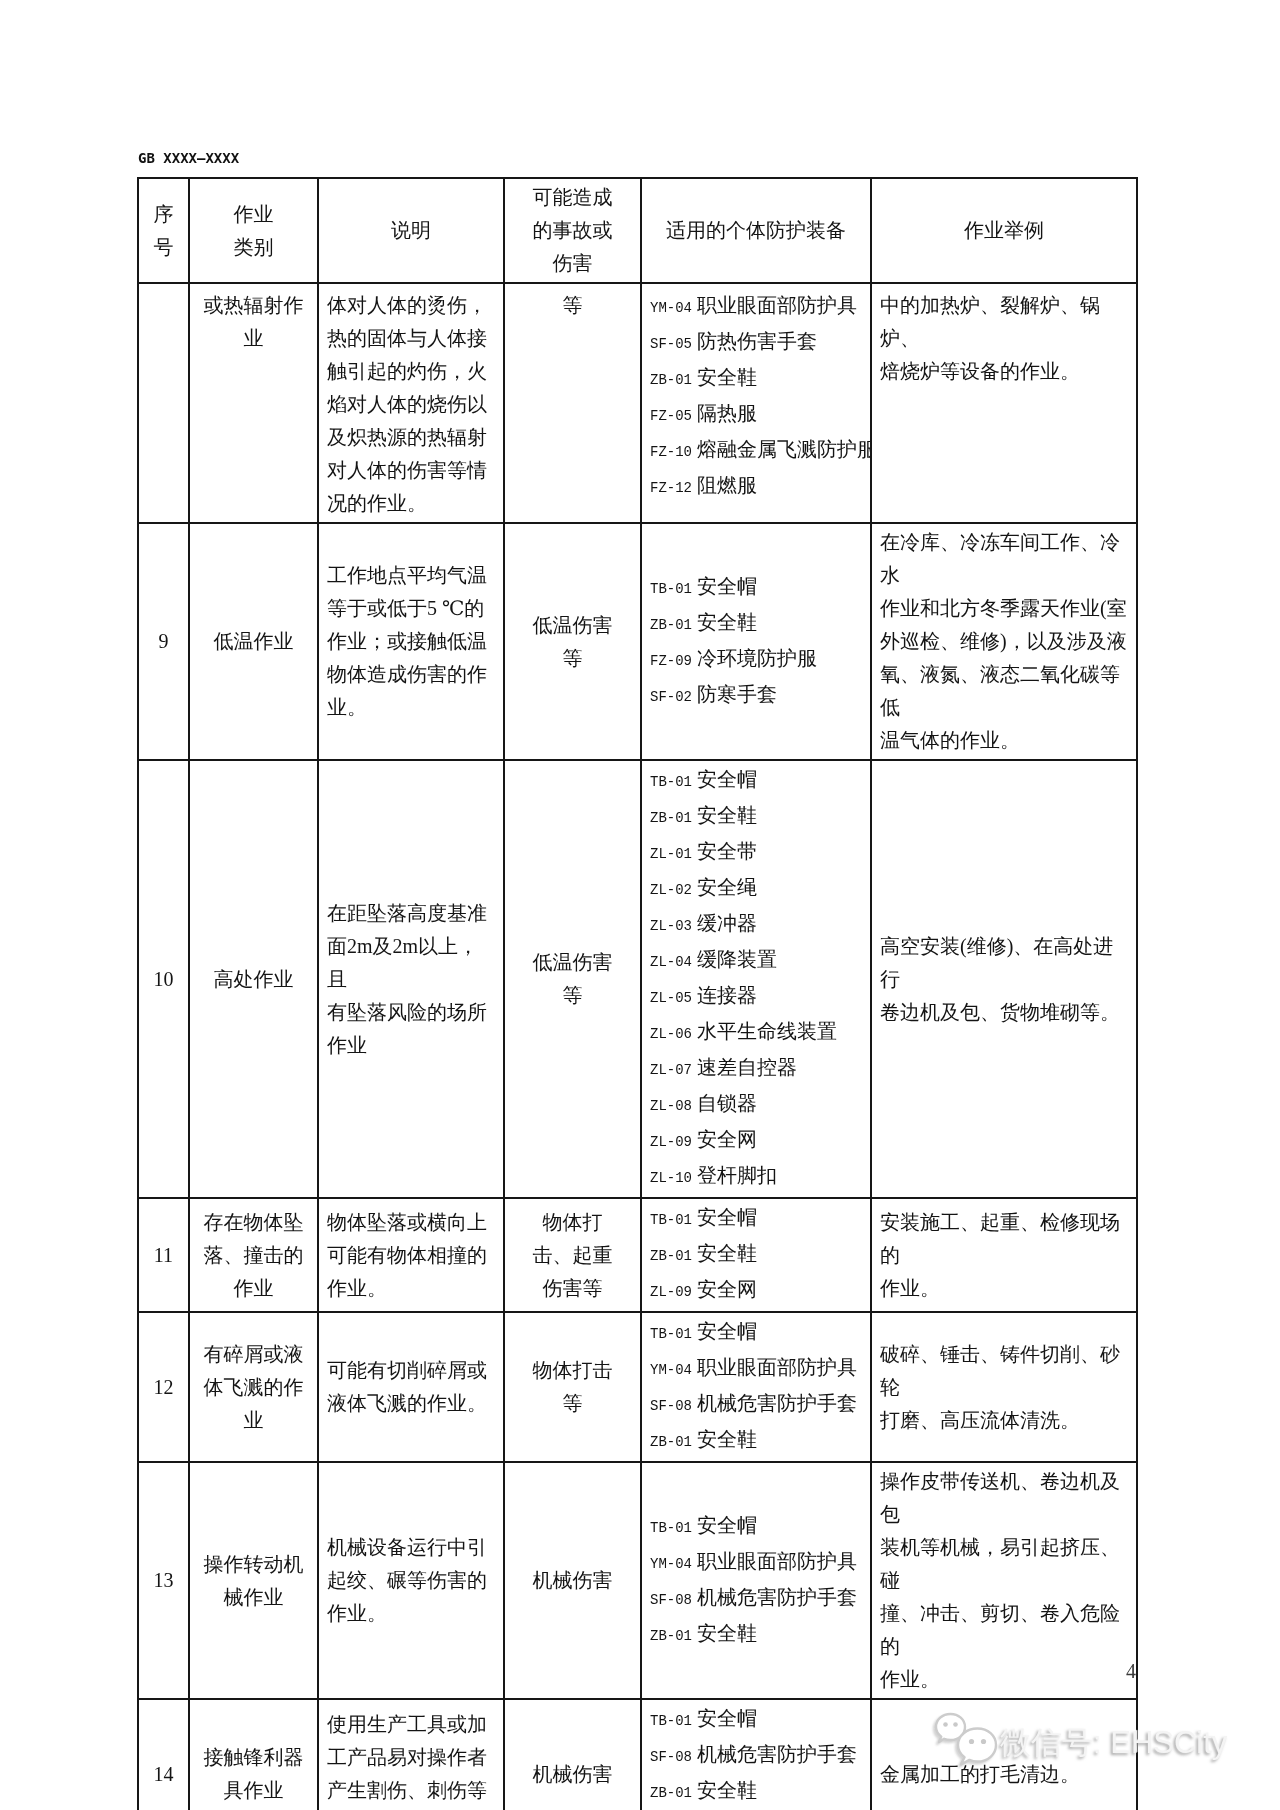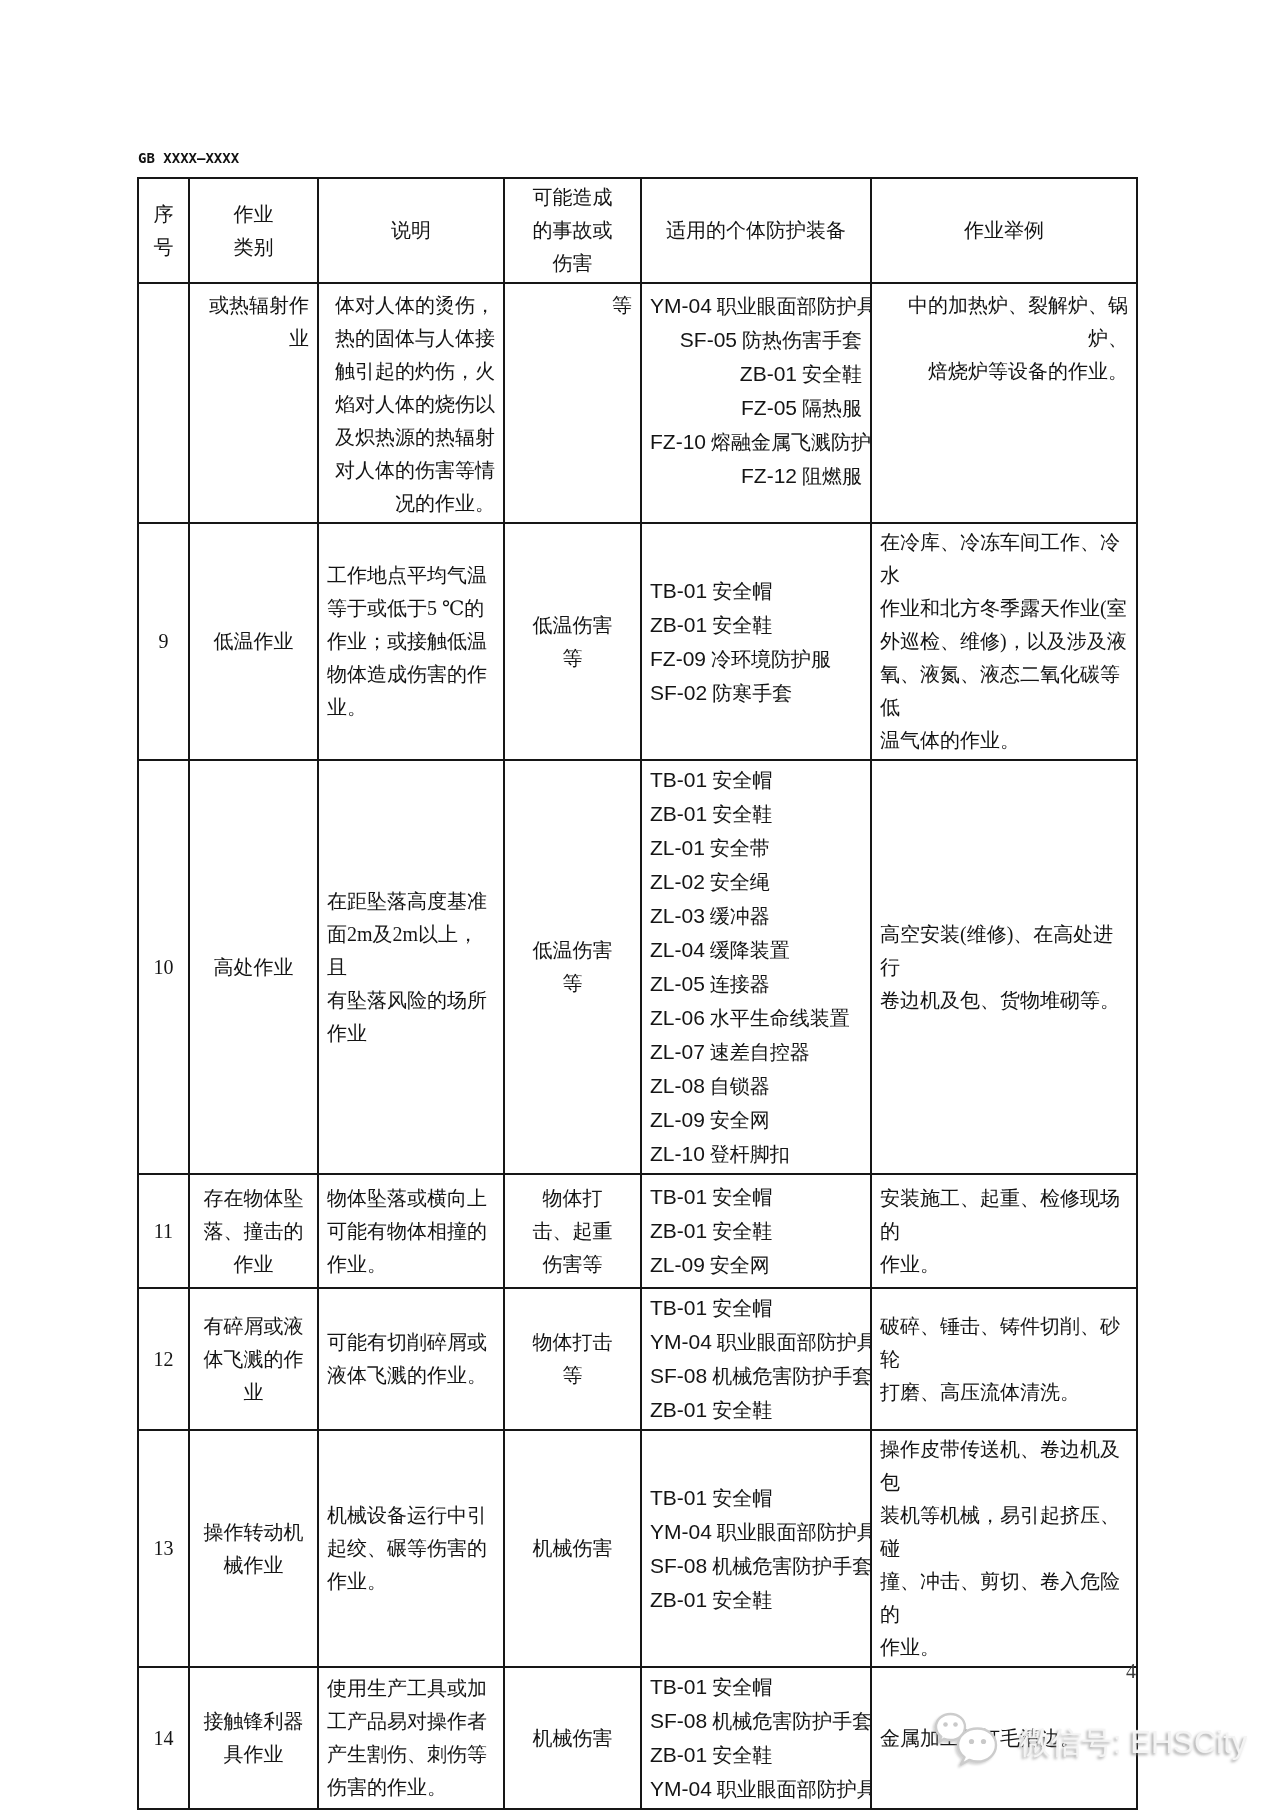--- a/index.html
+++ b/index.html
@@ -32,34 +32,34 @@
   tbody tr:nth-child(4) { height: 114px; }
   tbody tr:nth-child(5) { height: 135px; }
   tbody tr:nth-child(6) { height: 138px; }
   tbody tr:nth-child(7) { height: 131px; }
   tbody tr:nth-child(8) { height: 34px; padding: 0; }
   tbody tr:nth-child(8) td { padding-top: 0; padding-bottom: 0; }
   th.hdr { text-align: center; white-space: pre-line; }
   td.cell-no, td.cell-category, td.cell-hazard { text-align: center; white-space: pre-line; }
   td.cell-desc, td.cell-example { text-align: left; white-space: pre-line; padding-left: 10px; padding-right: 6px; }
   td.cell-ppe { text-align: left; padding-left: 10px; padding-right: 4px; }
-  tr.valign-top td { vertical-align: top; padding-top: 5px; text-align: right; }
+  tr.valign-top td { vertical-align: top; padding-top: 5px; }
   .ppe-item { line-height: 33px; white-space: nowrap; }
   .ppe-code {
-    font-family: Liberation Sans, sans-serif;
-    font-size: 21px; letter-spacing: 0px;
+    font-family: Liberation Mono, monospace;
+    font-size: 14px; letter-spacing: 0px;
   }
   .page-number {
     position: absolute; left: 1126px; top: 1660px;
     font-size: 20px; color: #3a3a3a;
     font-family: "Liberation Serif", serif;
   }
   .wechat-footer {
     position: absolute; left: 934px; top: 1712px;
-    display: flex; align-items: center; gap: 20px;
+    display: flex; align-items: center; gap: 0;
   }
   .wechat-icon-wrap { filter: drop-shadow(-2px 2px 1px rgba(160,160,160,0.45)); }
   .wechat-label {
     font-family: "Liberation Sans", sans-serif;
     font-size: 31px; font-weight: 400; color: #f4f4f4;
     text-shadow: -2px 2px 3px rgba(130,130,130,0.70), 1px -1px 1px rgba(255,255,255,0.9);
     white-space: nowrap;
   }
 </style>
 </head>

